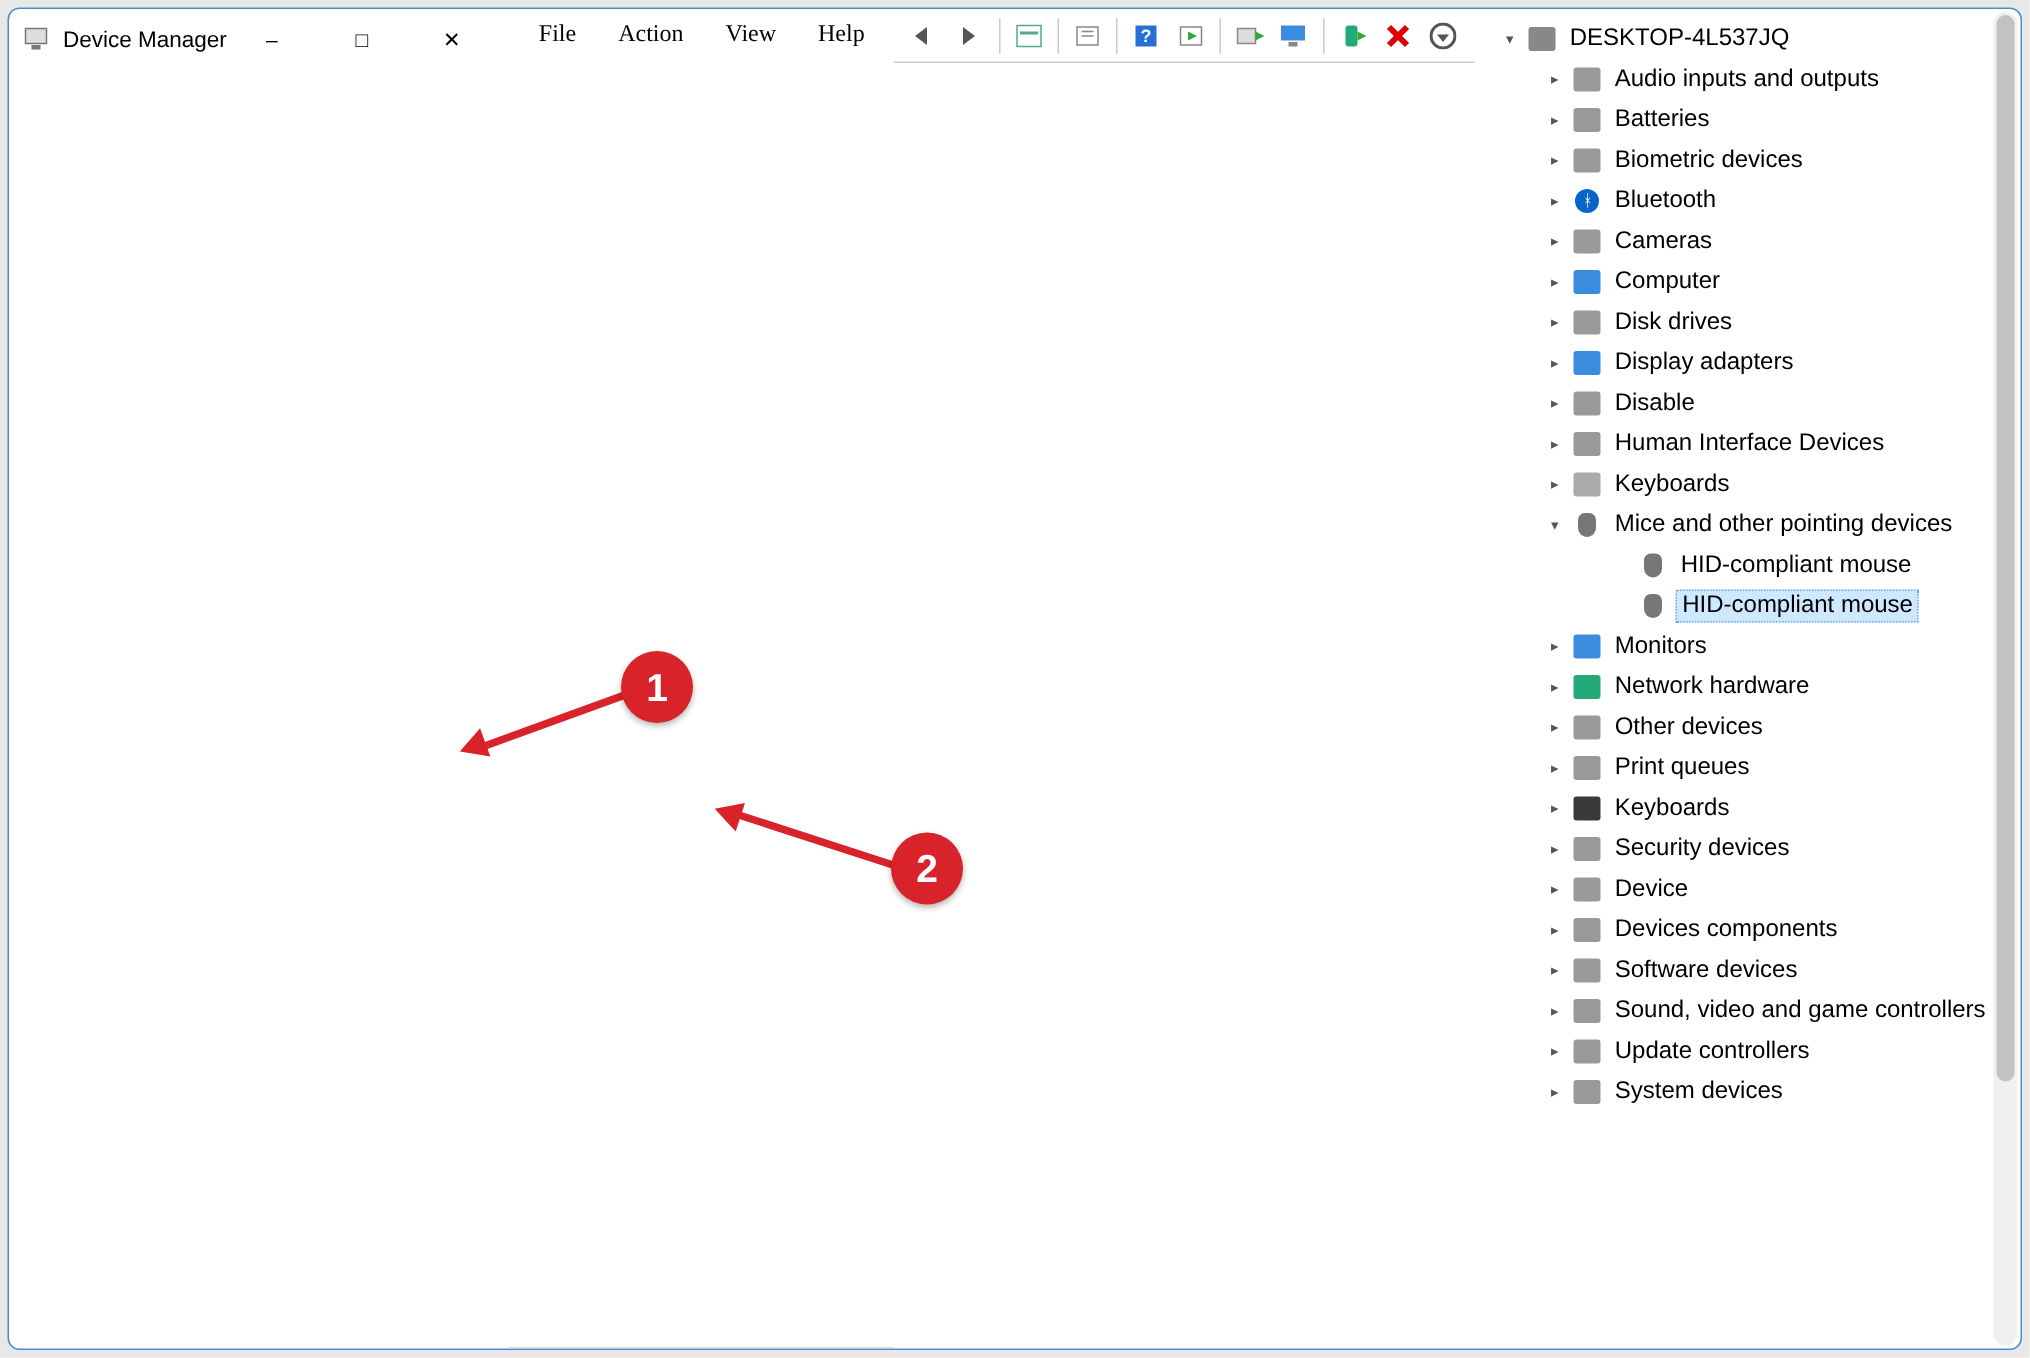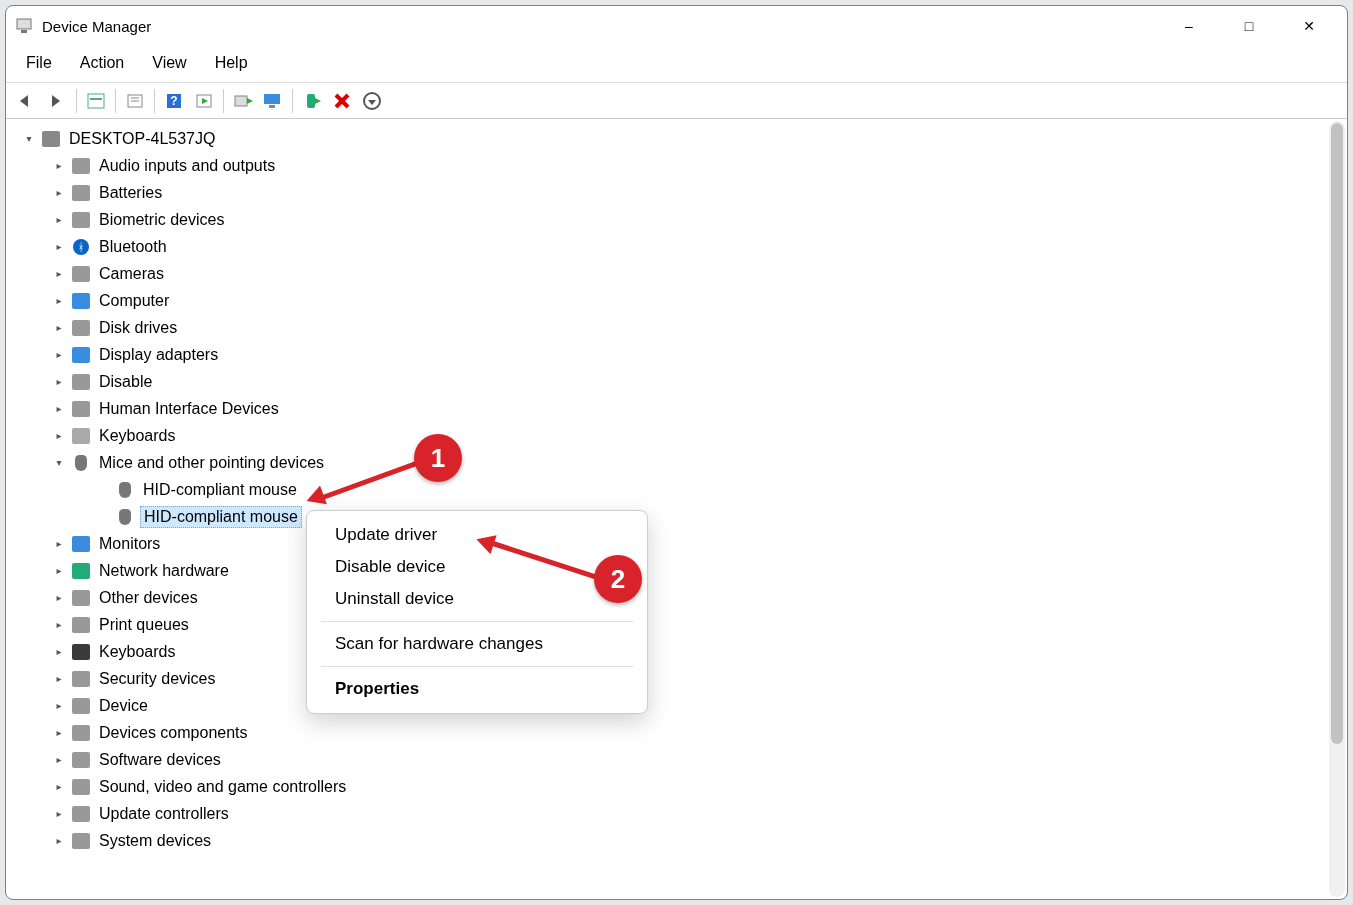--- a/index.html
+++ b/index.html
@@ -10,21 +10,21 @@
     height: 905px;
     padding: 5px;
   }
   .window {
     background: #fff;
     width: 100%;
     height: 100%;
     border: 1px solid #4a8ec9;
     border-radius: 8px;
     display: flex;
-    flex-direction: column;
+    flex-direction: row;
     position: relative;
     overflow: hidden;
   }
   .titlebar {
     display: flex;
     align-items: center;
     height: 40px;
     padding: 0 8px;
     font-size: 15px;
   }
@@ -45,20 +45,21 @@
   .menubar {
     display: flex;
     padding: 4px 8px 6px 8px;
     font-size: 16px;
     border-bottom: 1px solid #ddd;
     gap: 4px;
   }
   .menubar .menu-item {
     padding: 4px 12px;
     cursor: pointer;
+    font-family: Liberation Serif, serif;
   }
 
   .toolbar {
     display: flex;
     align-items: center;
     height: 36px;
     padding: 2px 6px;
     border-bottom: 1px solid #ccc;
     gap: 0;
   }
@@ -479,29 +480,20 @@
             <span class="ic ic-generic"></span>
           </span>
     <span class="label">System devices</span>
   </div>
       </div>
     <div class="vscroll">
       <div class="vscroll-thumb"></div>
     </div>
   </div>
 
-  <div class="ctx-menu" id="ctx">
-      <div class="ctx-item ">Update driver</div>
-      <div class="ctx-item ">Disable device</div>
-      <div class="ctx-item ">Uninstall device</div>
-      <div class="ctx-sep"></div>
-      <div class="ctx-item ">Scan for hardware changes</div>
-      <div class="ctx-sep"></div>
-      <div class="ctx-item bold">Properties</div>
-    </div>
 
   <div class="badge" style="left:408px; top:428px;">
       <span>1</span>
     </div>
   <div class="badge" style="left:588px; top:549px;">
       <span>2</span>
     </div>
 
   <div class="arrow" style="left:300px; top:490px;">
     <div class="arrow-head" style="left:0; top:-8px; transform: rotate(-20deg);"></div>

